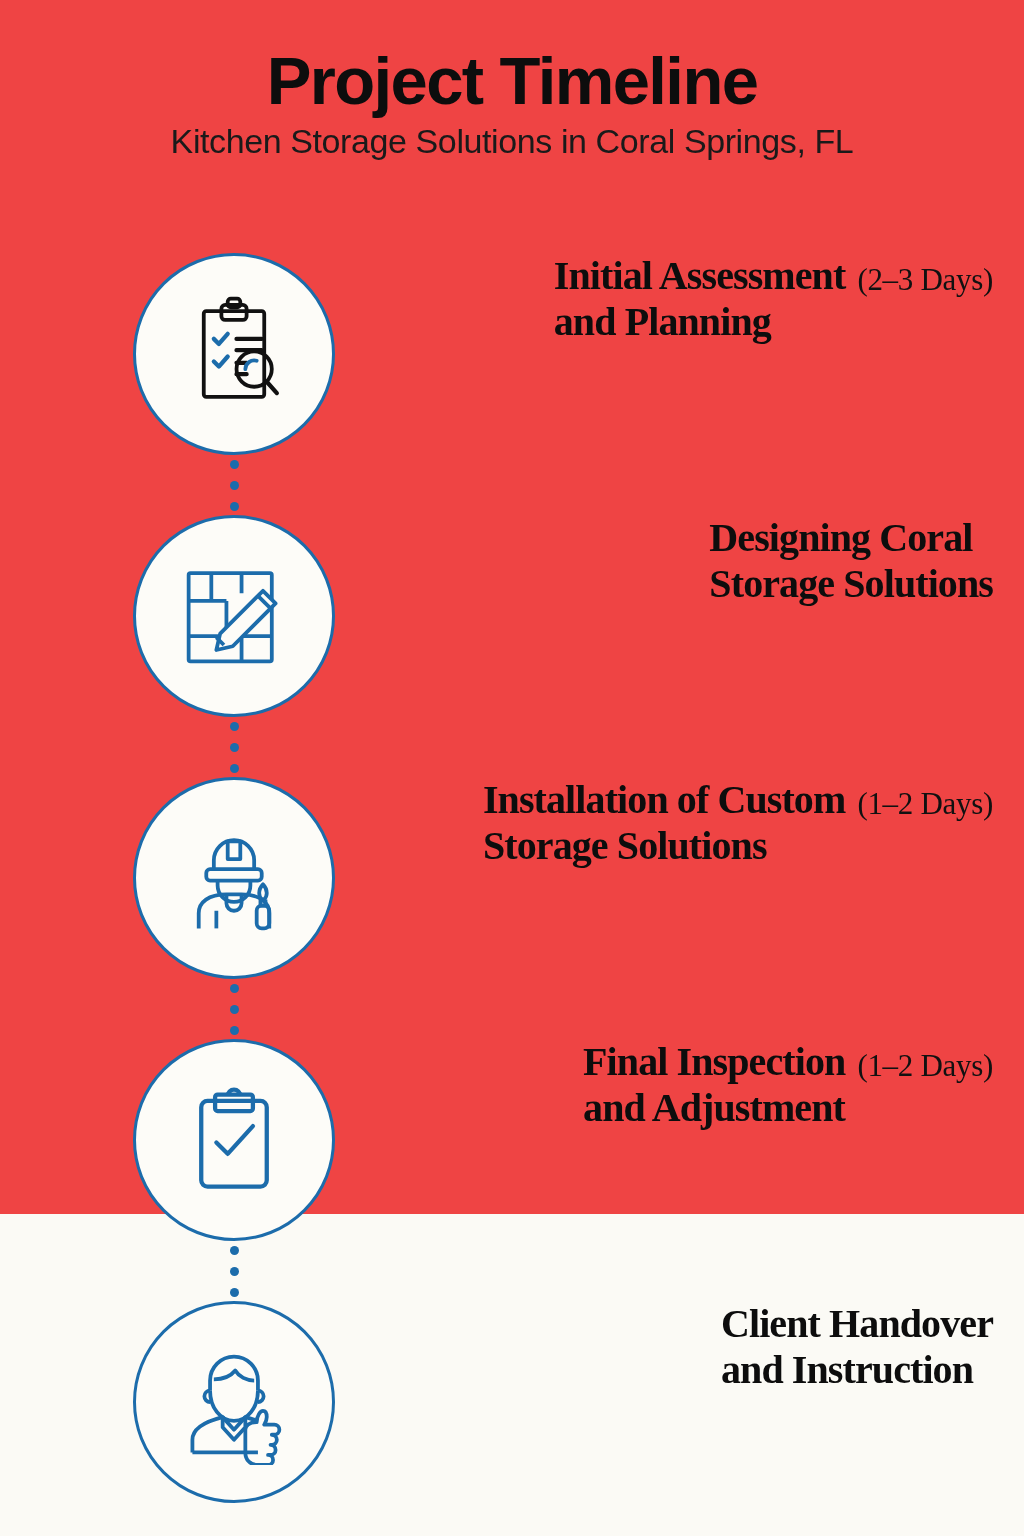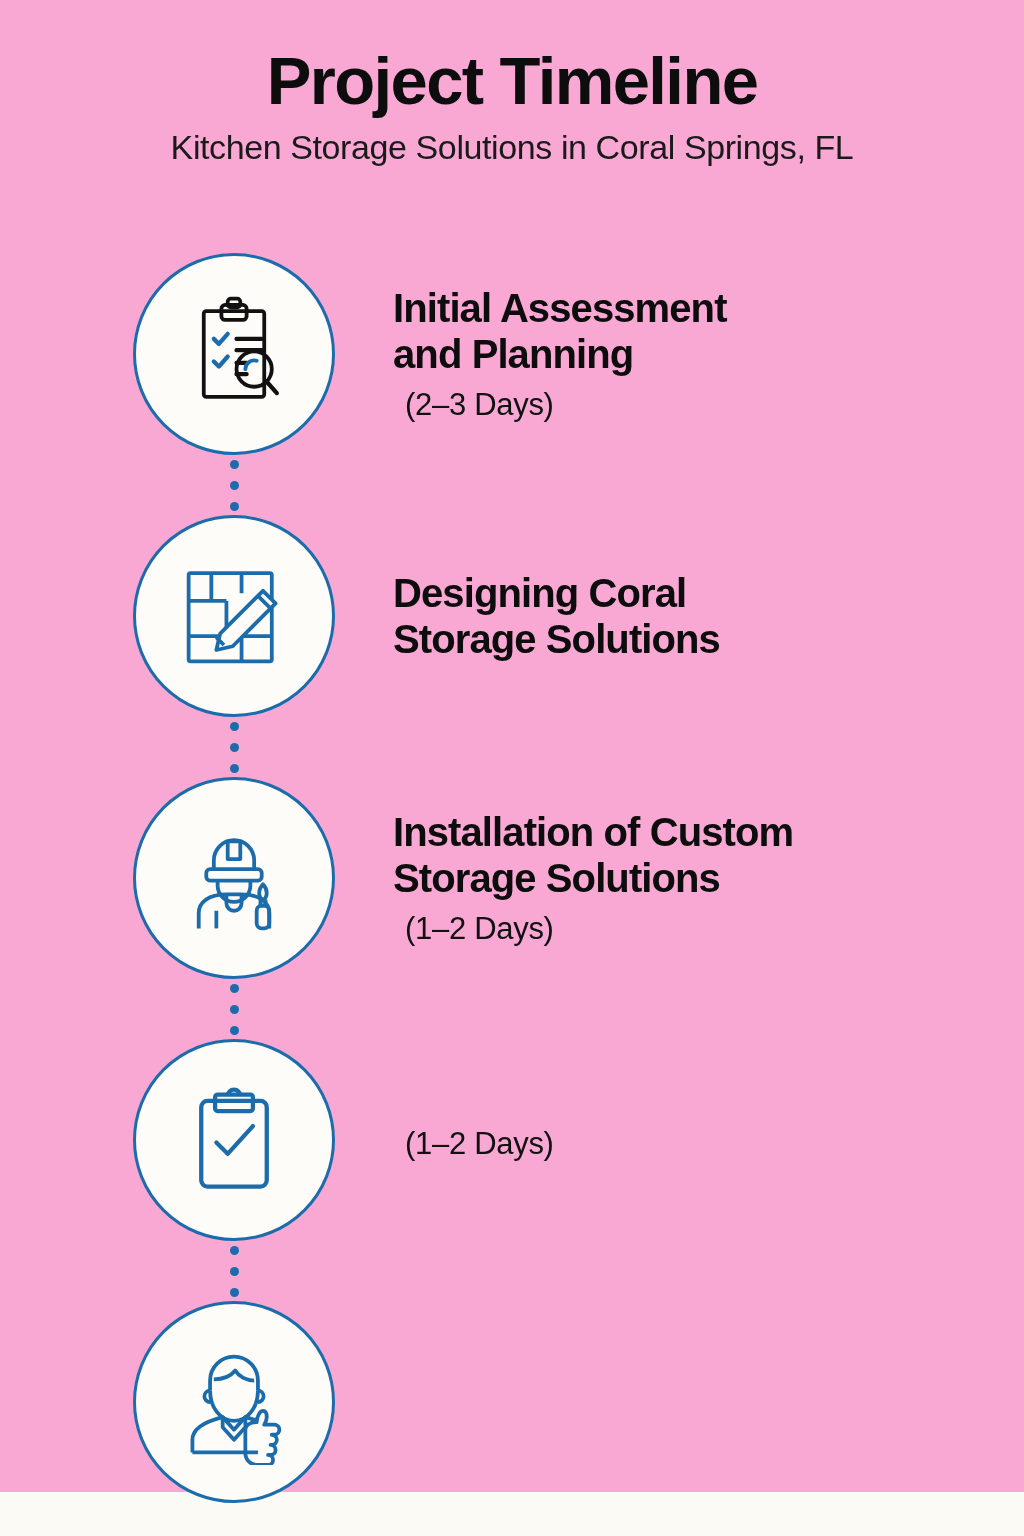--- a/index.html
+++ b/index.html
@@ -11,22 +11,22 @@
     height: 1536px;
     background: #fbfaf5;
     font-family: "Liberation Sans", sans-serif;
     -webkit-font-smoothing: antialiased;
     overflow: hidden;
   }
 
   .page {
     position: relative;
     width: 1024px;
-    height: 1492px;
-    background: #f9a8d4;
+    height: 1214px;
+    background: #ef4444;
   }
 
   
   .header {
     position: absolute;
     top: 46px;
     left: 0;
     width: 1024px;
     text-align: center;
   }
@@ -36,21 +36,21 @@
     letter-spacing: -1.6px;
     color: #0d0d0d;
     line-height: 1.05;
     margin: 0;
   }
   .subtitle {
     font-size: 34px;
     font-weight: 400;
     color: #1a1a1a;
     line-height: 1.15;
-    margin: 12px 0 0 0;
+    margin: 6px 0 0 0;
     letter-spacing: -0.4px;
   }
 
   
   .timeline {
     position: absolute;
     top: 253px;
     left: 0;
     width: 1024px;
   }
@@ -96,22 +96,23 @@
     background: #1c6cab;
   }
 
   .content {
     position: absolute;
     left: 393px;
     top: 0;
     width: 600px;
     height: 202px;
     display: flex;
-    flex-direction: column;
-    justify-content: center;
+    flex-direction: row;
+    justify-content: flex-end;
+    font-family: Liberation Serif, serif;
   }
   .step-title {
     font-size: 40px;
     font-weight: 700;
     color: #0d0d0d;
     line-height: 1.16;
     letter-spacing: -0.9px;
     margin: 0;
     white-space: pre-line;
   }
@@ -226,37 +227,41 @@
             <path d="M36 52l9 9 20-22" stroke-linecap="round" stroke-linejoin="round"></path>
           </svg>
         </span>
       </div>
       <div class="connector">
         <span class="dot"></span>
         <span class="dot"></span>
         <span class="dot"></span>
       </div>
       <div class="content">
+        <div class="step-title">Final Inspection
+and Adjustment</div>
         <div class="step-duration">(1–2 Days)</div>
       </div>
     </div>
 
     <div class="step">
       <div class="badge">
         <span>
           <svg width="126" height="126" viewBox="0 0 100 100" fill="none" stroke="#1c6cab" stroke-width="3" stroke-linejoin="round">
             <path d="M31 41V33a19 19 0 0 1 38 0v8"></path>
             <path d="M31 41c0 13 8 24 19 24s19-11 19-24"></path>
             <path d="M31 41a4.5 4.5 0 0 0 0 9M69 41a4.5 4.5 0 0 1 0 9"></path>
             <path d="M34 32c6 0 13-2 17-7 3 5 9 8 15 8"></path>
             <path d="M41 62v8L50 80l9-10v-8"></path>
             <path d="M17 90V80c0-8 8-14 24-18l9 10 9-10c4 1 7 2 10 3"></path>
             <path d="M17 90h52"></path>
             <path d="M68 66c0-5 3-9 5-9s3 2 3 5-2 6-2 6h8a4 4 0 0 1 0 8h-2a4 4 0 0 1 0 8h-1a4 4 0 0 1 0 8h-2a4 4 0 0 1 0 8H69c-6 0-10-4-10-10V72c0-3 3-6 9-6z"></path>
           </svg>
         </span>
       </div>
       <div class="content">
+        <div class="step-title">Client Handover
+and Instruction</div>
       </div>
     </div>
 
   </div>
 </div>
 
 </body></html>

